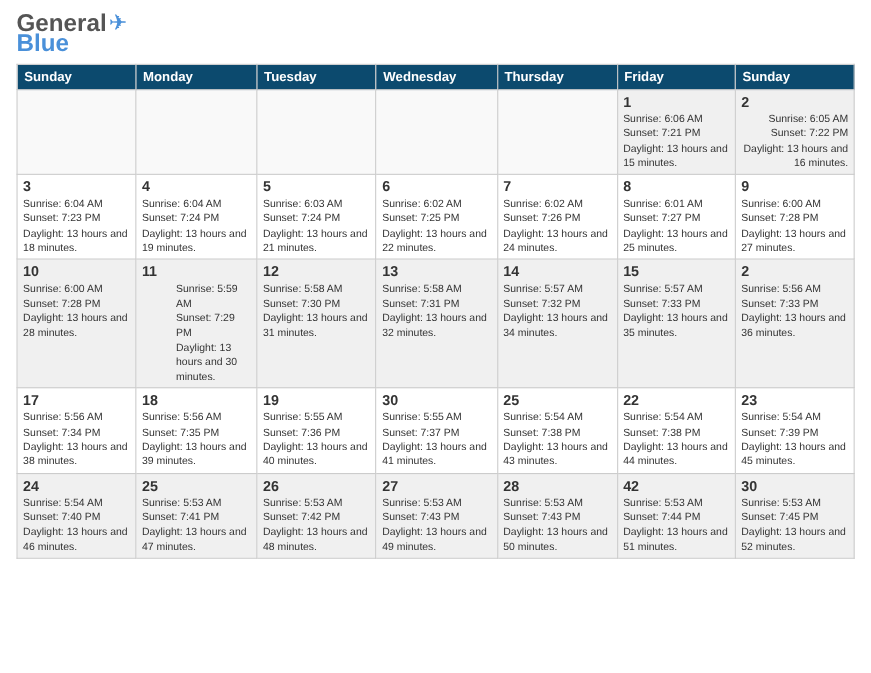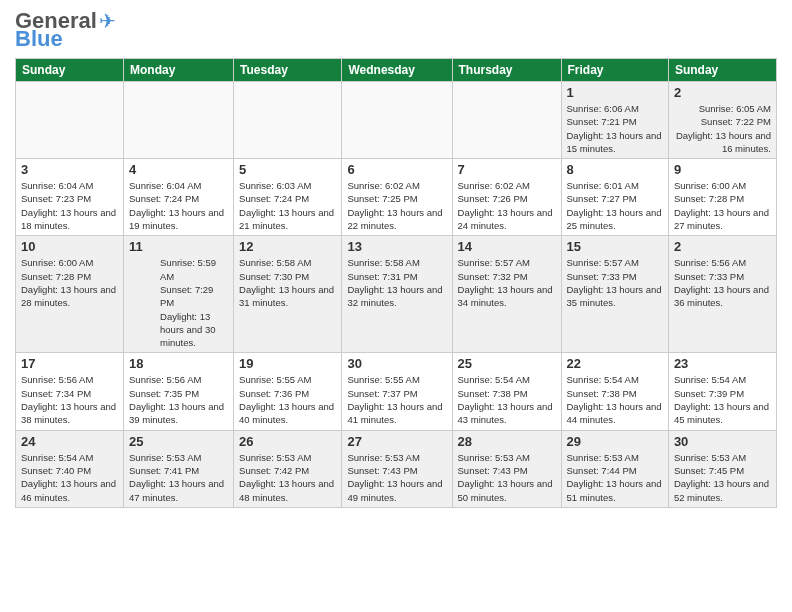--- a/index.html
+++ b/index.html
@@ -3,21 +3,21 @@
   <meta charset="utf-8">
   <style>
     * { box-sizing: border-box; margin: 0; padding: 0; }
     body { font-family: Arial, sans-serif; background: #fff; width: 792px; height: 612px; overflow: hidden; }
     .container { width: 792px; padding: 10px 15px; }
     .header { display: flex; justify-content: space-between; align-items: flex-start; margin-bottom: 8px; }
     .title-block { text-align: right; }
     .month-title { font-size: 36px; font-weight: normal; color: #333; }
     .location { font-size: 14px; color: #555; }
     .calendar { width: 100%; border-collapse: collapse; }
-    .calendar th { background-color: #15803d; color: #fff; text-align: left; padding: 4px 6px; font-size: 12px; font-weight: bold; border: 1px solid #ccc; }
+    .calendar th { background-color: #0c4a6e; color: #fff; text-align: left; padding: 4px 6px; font-size: 12px; font-weight: bold; border: 1px solid #ccc; }
     .calendar td { border: 1px solid #ccc; padding: 3px 5px; vertical-align: top; width: 113px; font-size: 10px; color: #333; background: #fff; }
     .calendar td.empty { background: #f9f9f9; }
     .calendar td.shaded { background: #f0f0f0; }
     .day-num { font-size: 13px; font-weight: bold; display: block; margin-bottom: 2px; }
     .day-info { font-size: 9.5px; line-height: 1.4; color: #333; }
     .logo-wrapper { display: flex; align-items: center; gap: 4px; }
   </style>
 </head>
 <body>
 
@@ -227,21 +227,21 @@
 Sunset: 7:43 PM
 Daylight: 13 hours and 49 minutes.</div>
           </td>
           <td class="shaded">
             <span class="day-num">28</span>
             <div class="day-info" style="white-space: pre-line;">Sunrise: 5:53 AM
 Sunset: 7:43 PM
 Daylight: 13 hours and 50 minutes.</div>
           </td>
           <td class="shaded">
-            <span class="day-num">29</span>
+            <span class="day-num">42</span>
             <div class="day-info" style="white-space: pre-line;">Sunrise: 5:53 AM
 Sunset: 7:44 PM
 Daylight: 13 hours and 51 minutes.</div>
           </td>
           <td class="shaded">
             <span class="day-num">30</span>
             <div class="day-info" style="white-space: pre-line;">Sunrise: 5:53 AM
 Sunset: 7:45 PM
 Daylight: 13 hours and 52 minutes.</div>
           </td>

